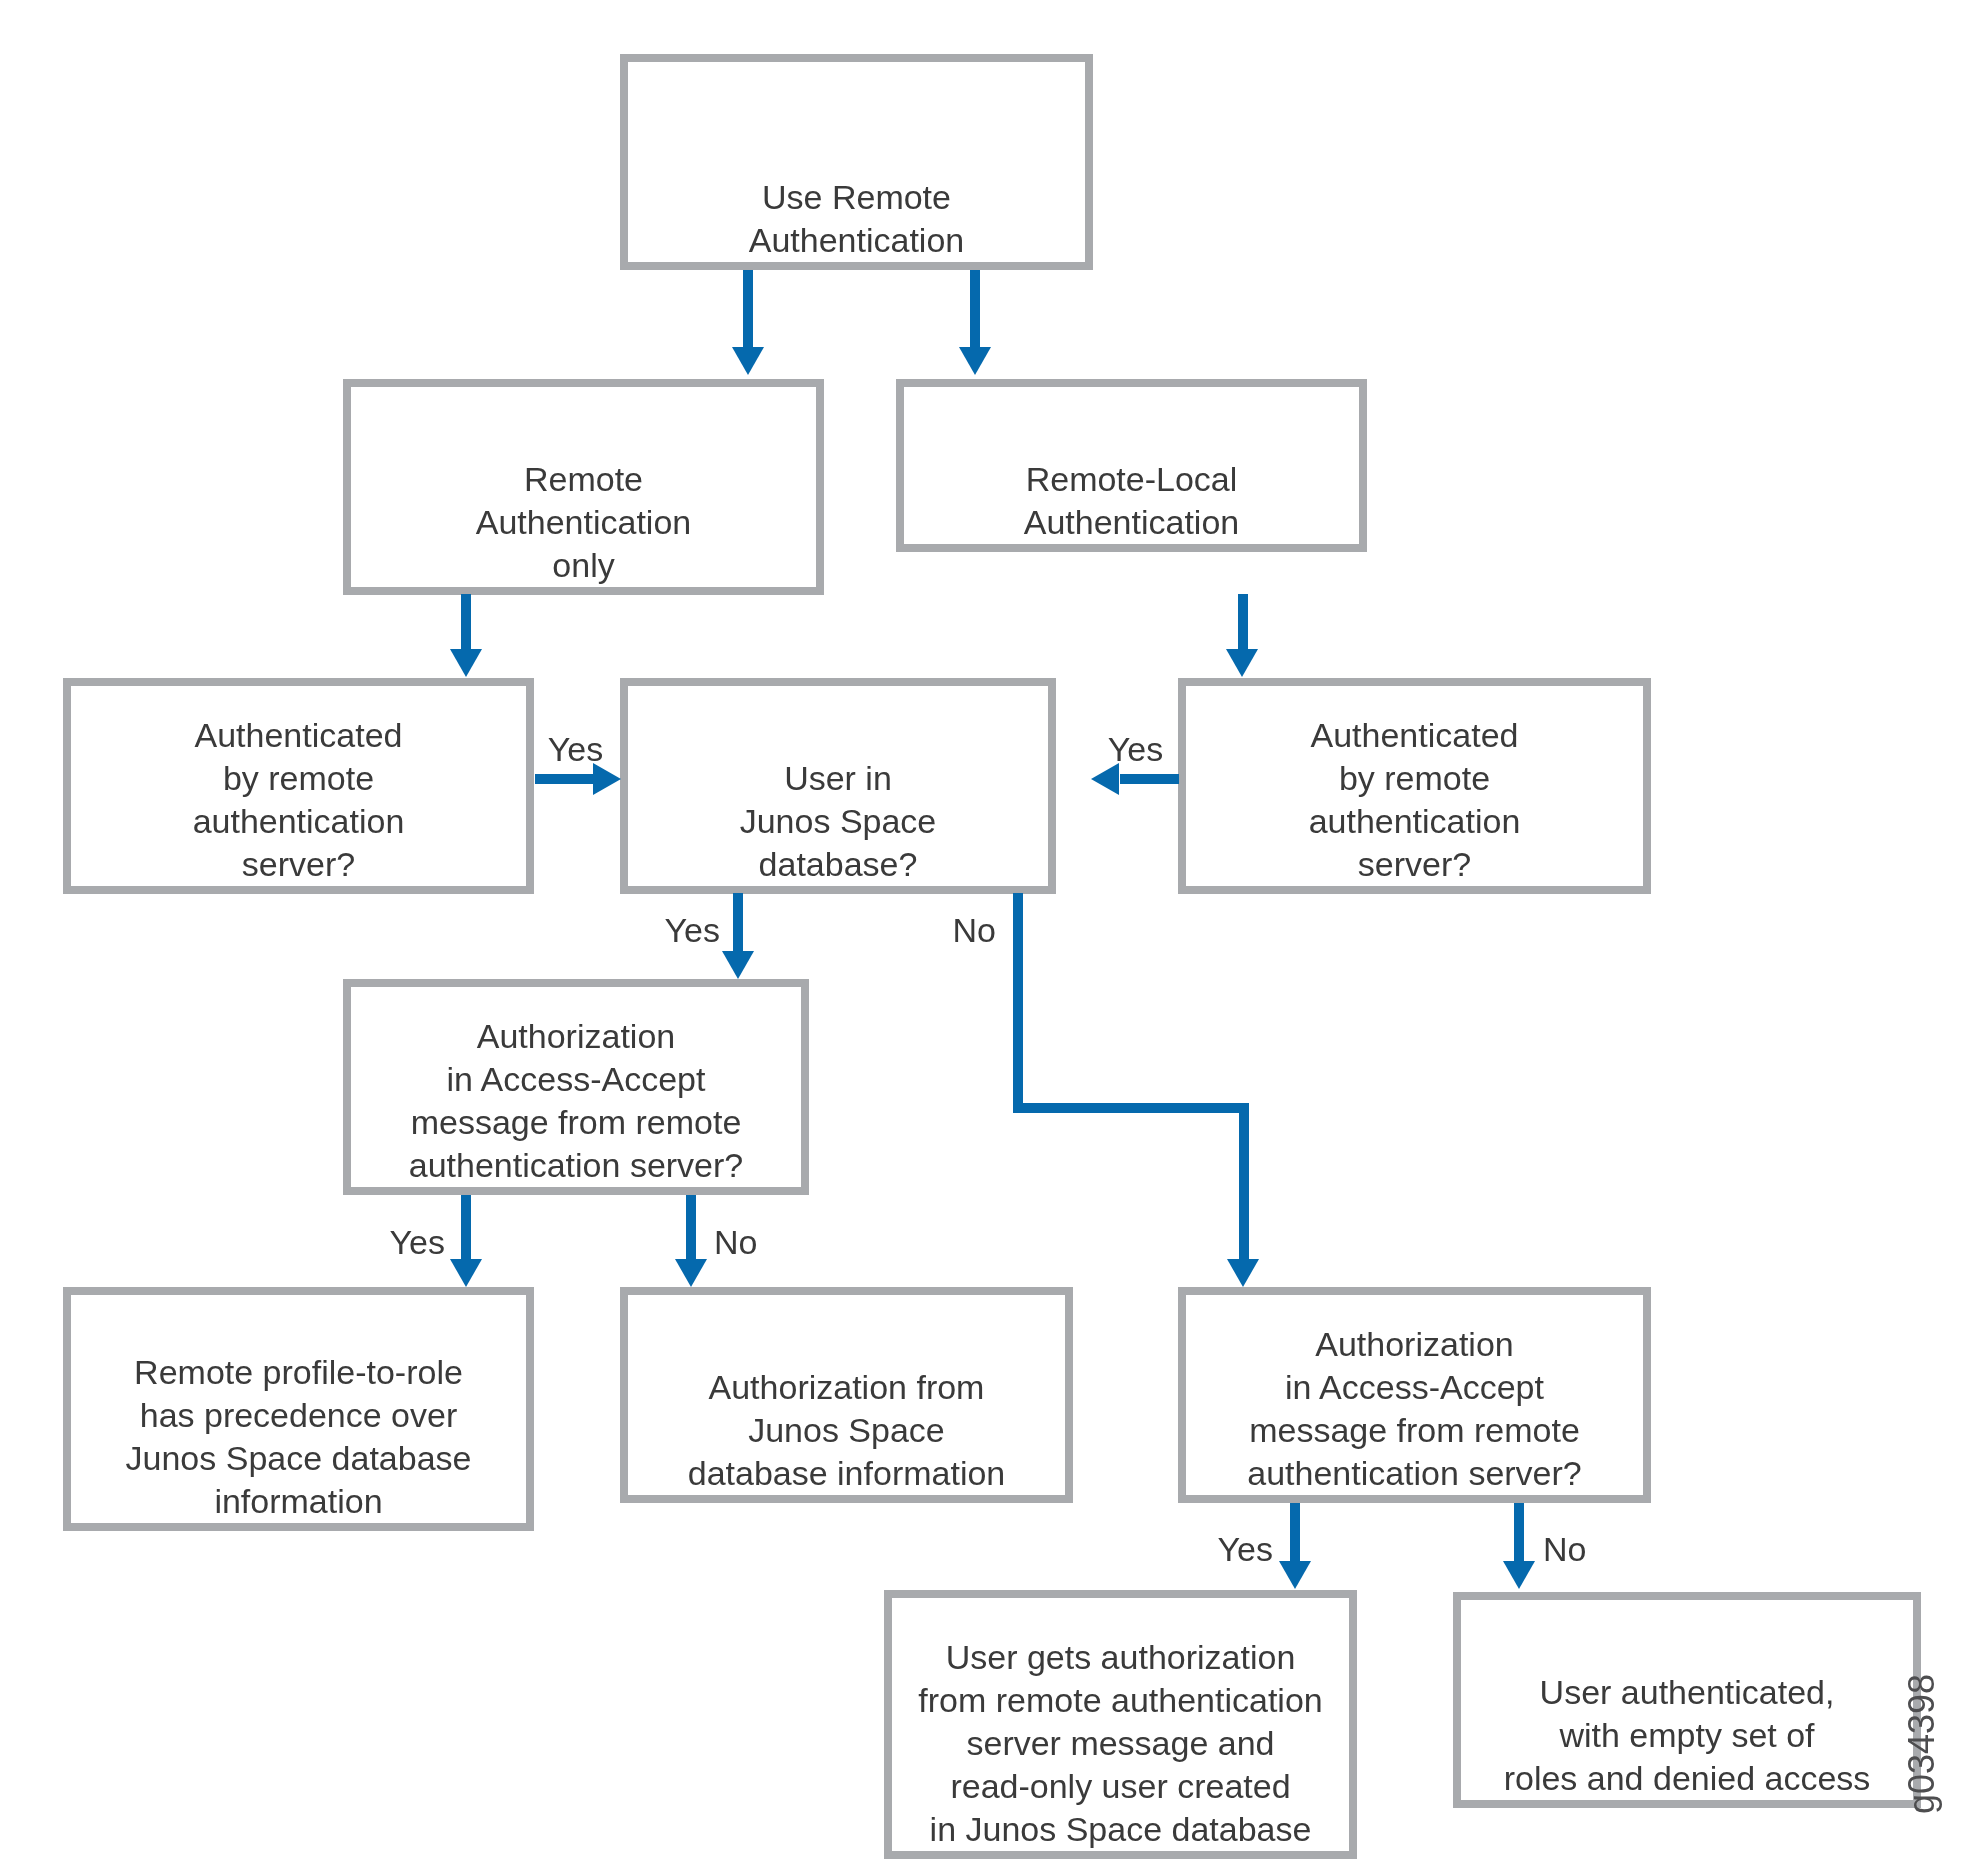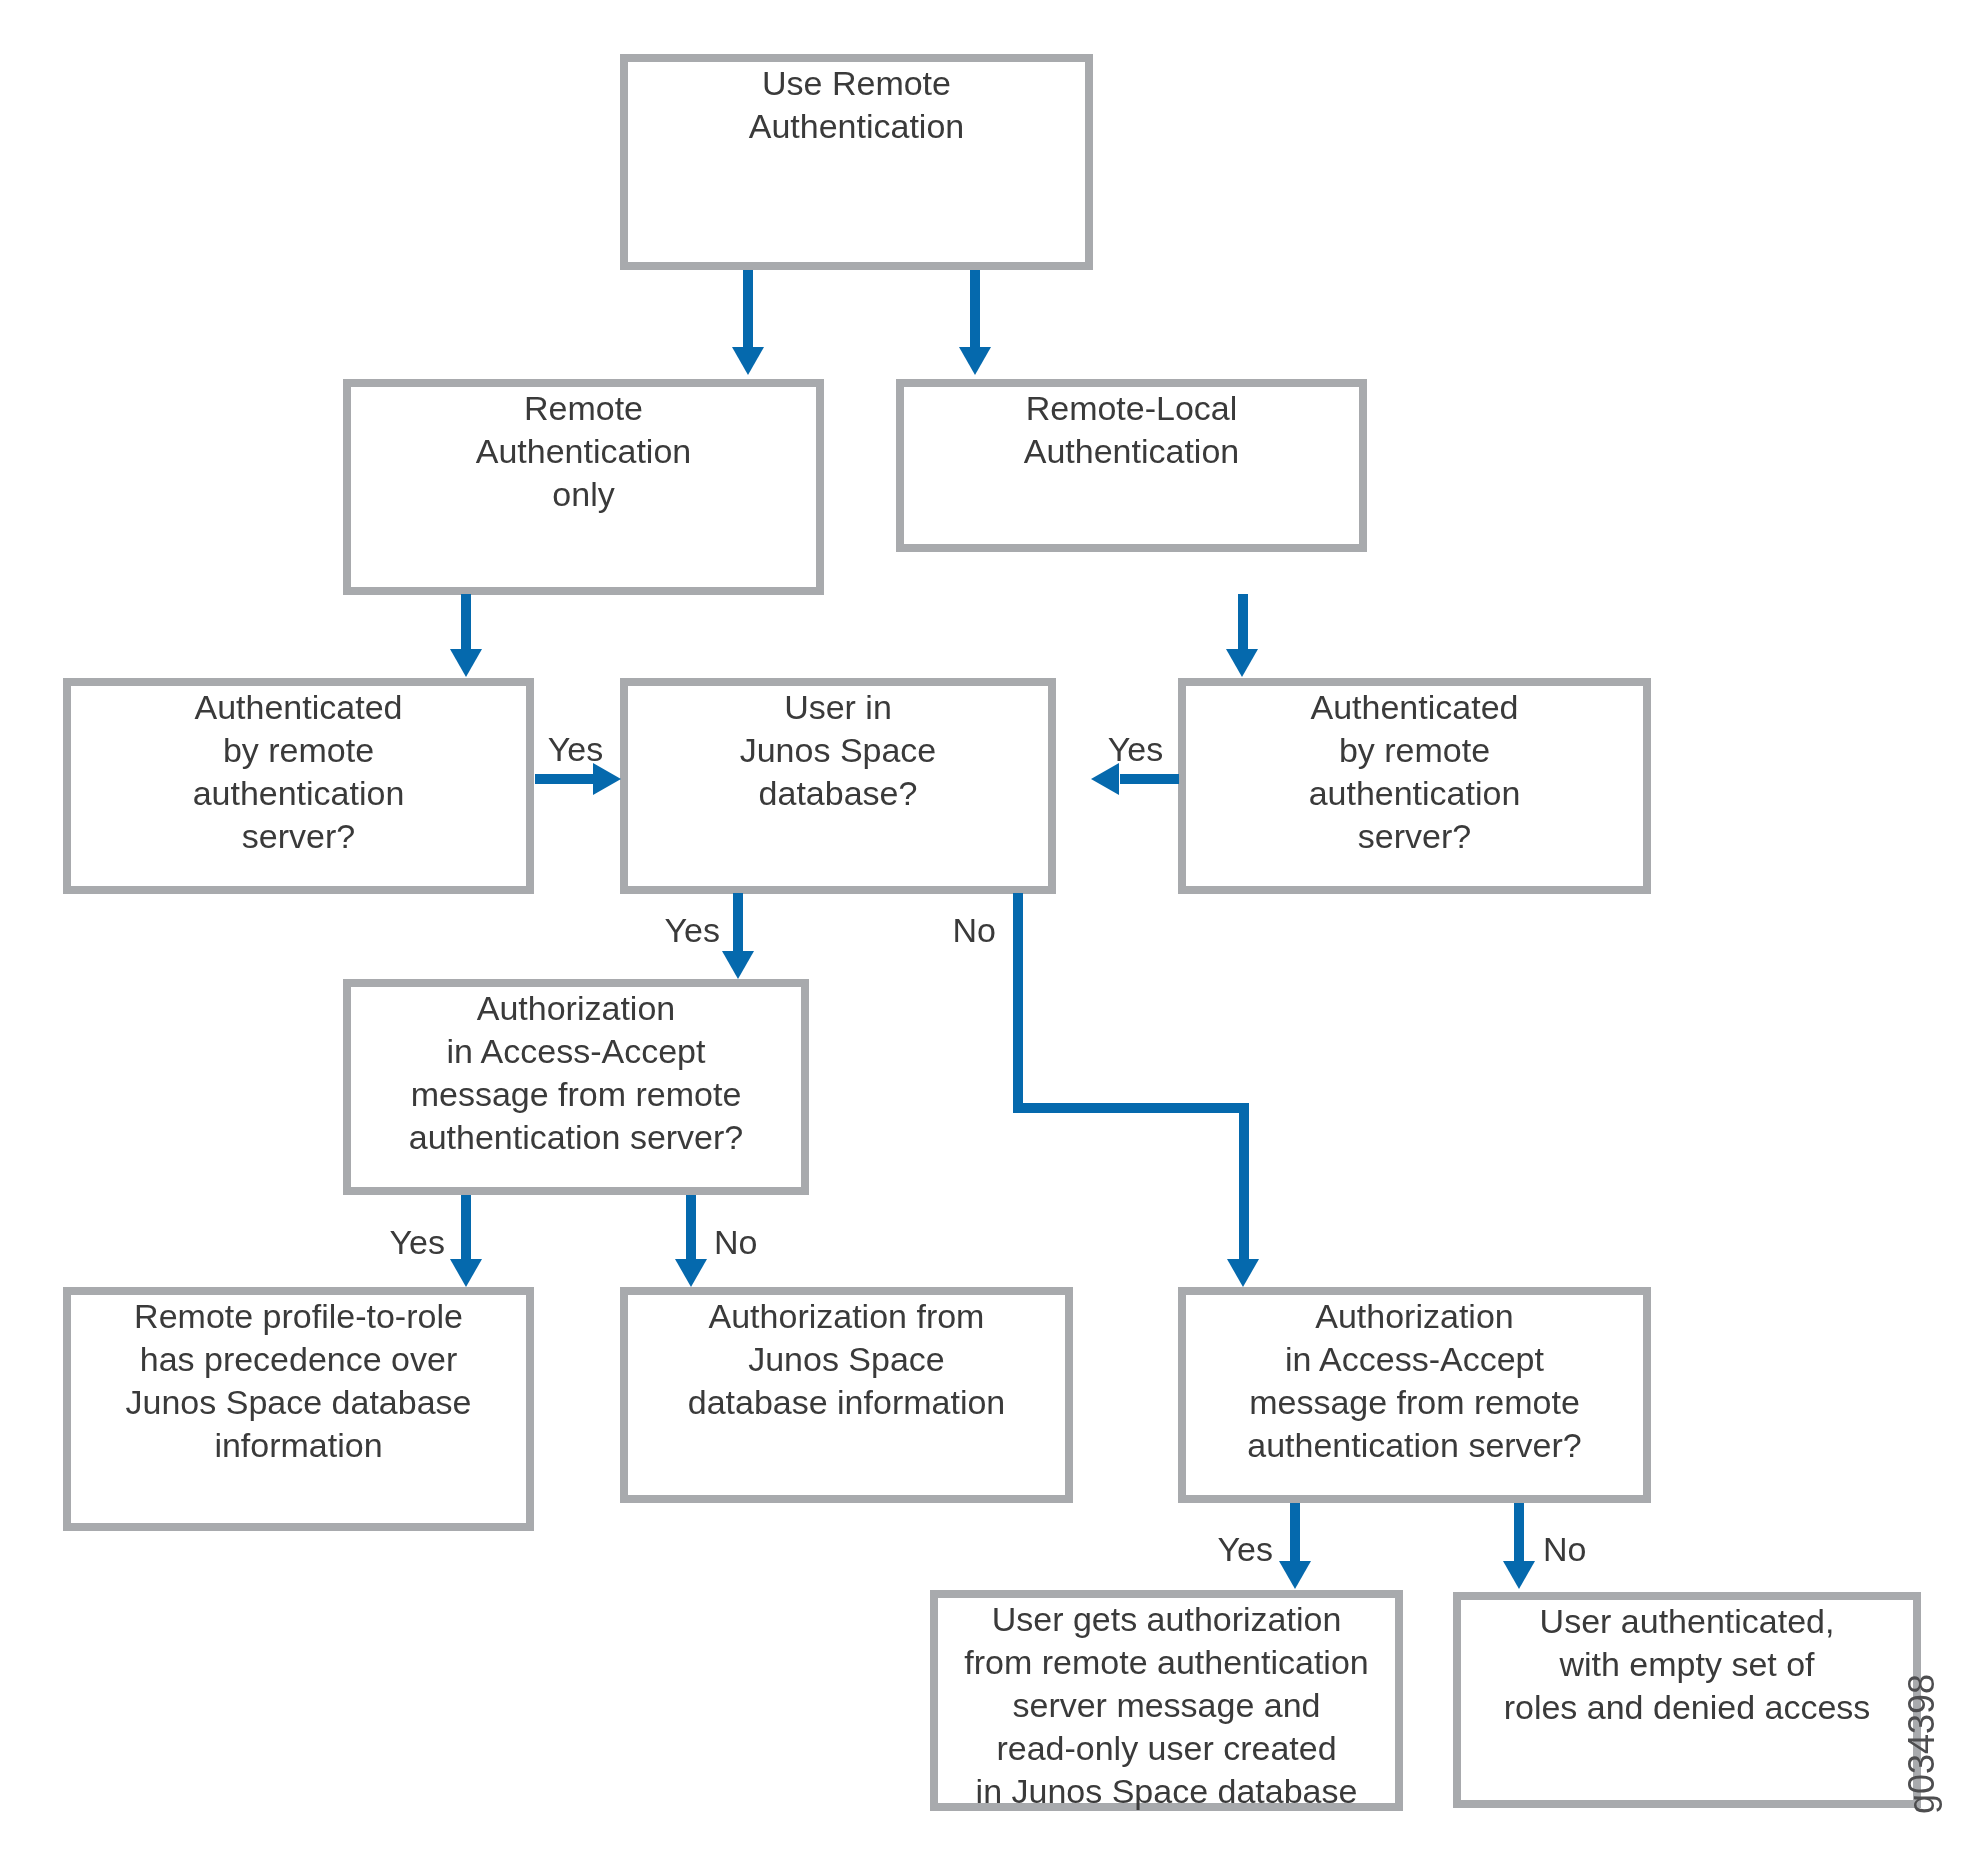--- a/index.html
+++ b/index.html
@@ -14,21 +14,21 @@
     background: #ffffff;
     font-family: "Liberation Sans", sans-serif;
     overflow: hidden;
   }
   .node {
     position: absolute;
     box-sizing: border-box;
     border: 8.5px solid #a8aaad;
     background: #ffffff;
     display: flex;
-    align-items: flex-start;
+    align-items: flex-end;
     justify-content: center;
   }
   .node-text {
     white-space: pre-line;
     text-align: center;
     font-size: 34px;
     line-height: 43px;
     color: #3a3a3a;
   }
   .edge-label {
@@ -147,21 +147,21 @@
 database information</div>
   </div>
 
   <div class="node" style="left:1178px; top:1287px; width:473px; height:216px">
     <div class="node-text">Authorization
 in Access-Accept
 message from remote
 authentication server?</div>
   </div>
 
-  <div class="node" style="left:930px; top:1590px; width:473px; height:221px">
+  <div class="node" style="left:884px; top:1590px; width:473px; height:269px">
     <div class="node-text">User gets authorization
 from remote authentication
 server message and
 read-only user created
 in Junos Space database</div>
   </div>
 
   <div class="node" style="left:1453px; top:1592px; width:468px; height:216px">
     <div class="node-text">User authenticated,
 with empty set of

